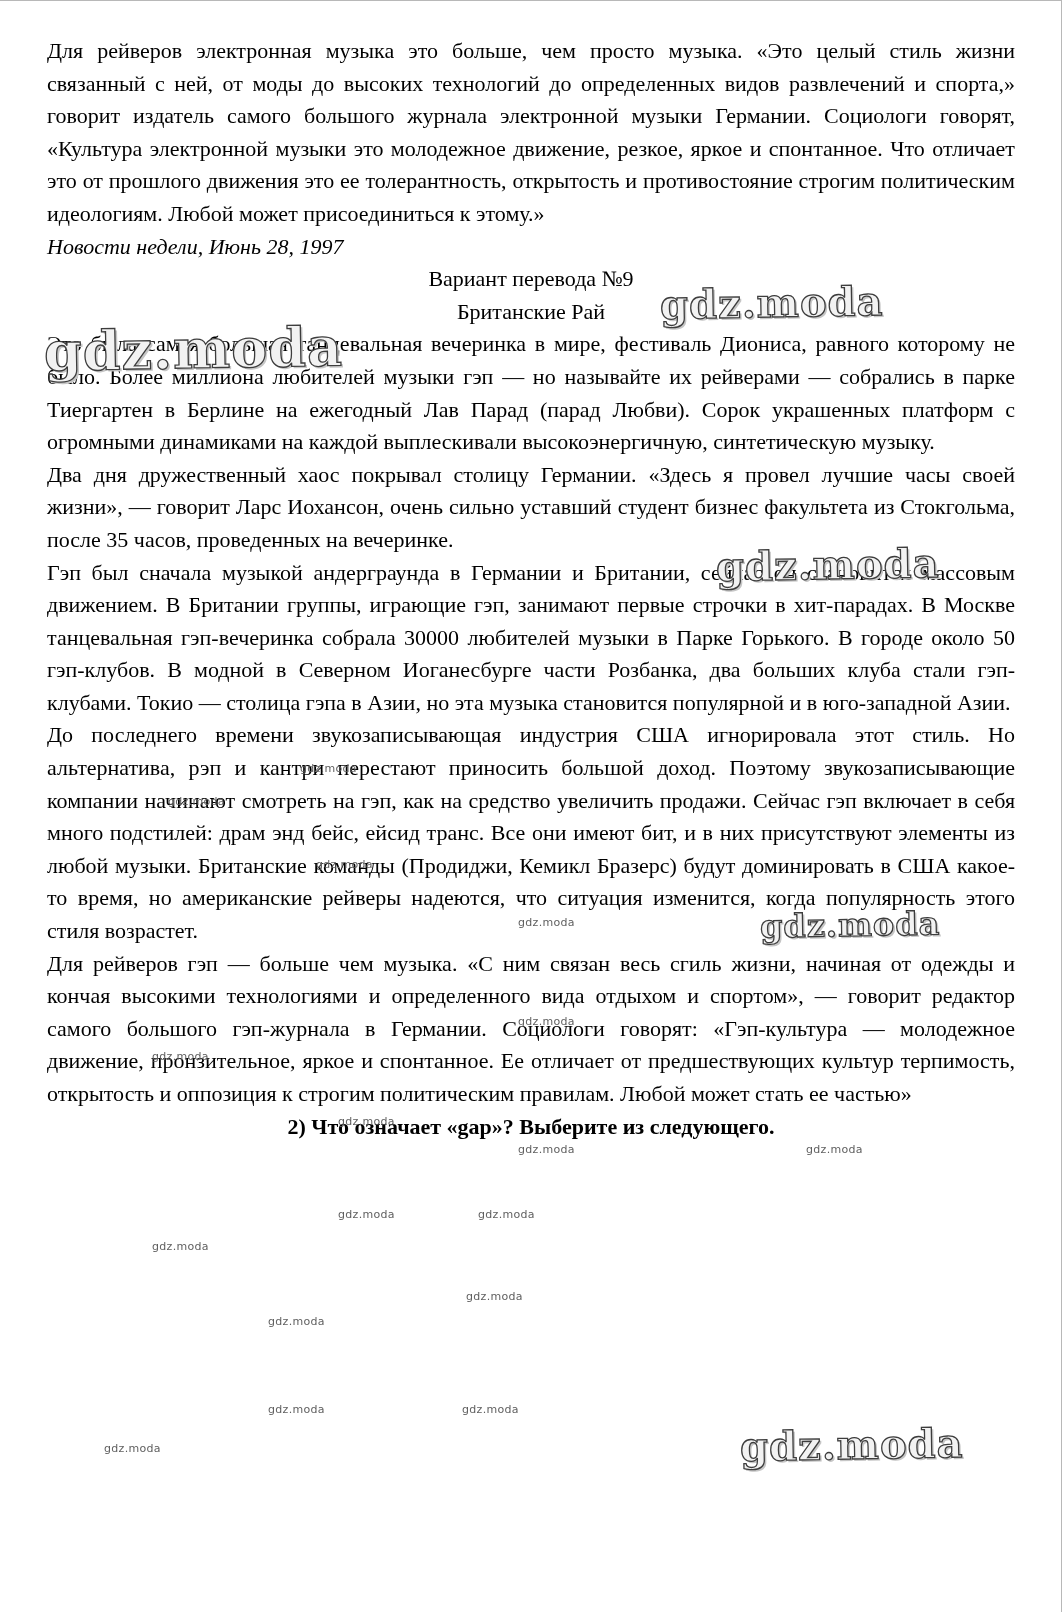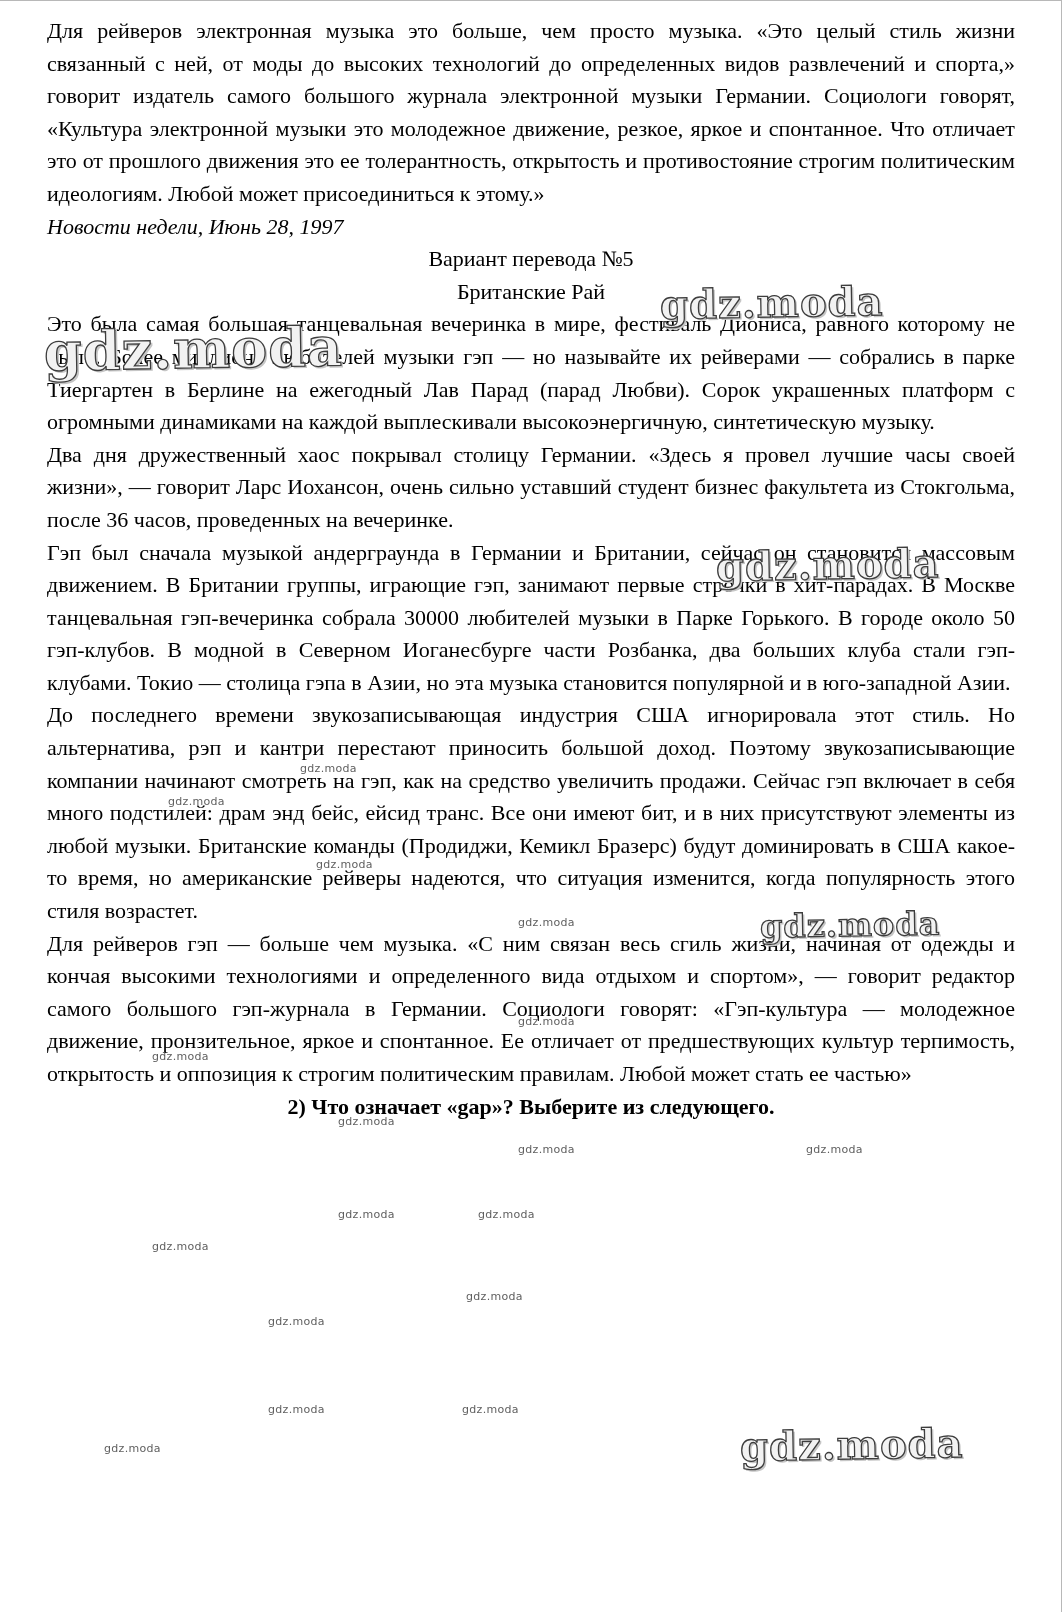--- a/index.html
+++ b/index.html
@@ -7,21 +7,21 @@
     width: 1062px; height: 1612px;
     background: #ffffff;
     position: relative;
     overflow: hidden;
     font-family: "Liberation Serif", "DejaVu Serif", serif;
   }
   .page {
     position: absolute;
     inset: 0;
     box-sizing: border-box;
-    padding: 14px 46px 0 47px;
+    padding: 34px 46px 0 47px;
     color: #000000;
     font-size: 22px;
     line-height: 32.6px;
     border-top: 1px solid #b8b8b8;
     border-right: 1px solid #b8b8b8;
   }
   p { margin: 0; text-align: justify; }
   p.byline { text-align: left; font-style: italic; }
   p.center { text-align: center; }
   p.question { font-weight: 700; text-align: center; }
@@ -54,24 +54,24 @@
     pointer-events: none;
   }
 </style>
 </head>
 <body>
 
 <div class="page">
 
   <p>Для рейверов электронная музыка это больше, чем просто музыка. «Это целый стиль жизни связанный с ней, от моды до высоких технологий до определенных видов развлечений и спорта,» говорит издатель самого большого журнала электронной музыки Германии. Социологи говорят, «Культура электронной музыки это молодежное движение, резкое, яркое и спонтанное. Что отличает это от прошлого движения это ее толерантность, открытость и противостояние строгим политическим идеологиям. Любой может присоединиться к этому.»</p>
   <p class="byline">Новости недели, Июнь 28, 1997</p>
-  <p class="center">Вариант перевода №5</p>
+  <p class="center">Вариант перевода №9</p>
   <p class="center">Британские Рай</p>
   <p>Это была самая большая танцевальная вечеринка в мире, фестиваль Диониса, равного которому не было. Более миллиона любителей музыки гэп — но называйте их рейверами — собрались в парке Тиергартен в Берлине на ежегодный Лав Парад (парад Любви). Сорок украшенных платформ с огромными динамиками на каждой выплескивали высокоэнергичную, синтетическую музыку.</p>
-  <p>Два дня дружественный хаос покрывал столицу Германии. «Здесь я провел лучшие часы своей жизни», — говорит Ларс Иохансон, очень сильно уставший студент бизнес факультета из Стокгольма, после 36 часов, проведенных на вечеринке.</p>
+  <p>Два дня дружественный хаос покрывал столицу Германии. «Здесь я провел лучшие часы своей жизни», — говорит Ларс Иохансон, очень сильно уставший студент бизнес факультета из Стокгольма, после 35 часов, проведенных на вечеринке.</p>
   <p>Гэп был сначала музыкой андерграунда в Германии и Британии, сейчас он становится массовым движением. В Британии группы, играющие гэп, занимают первые строчки в хит-парадах. В Москве танцевальная гэп-вечеринка собрала 30000 любителей музыки в Парке Горького. В городе около 50 гэп-клубов. В модной в Северном Иоганесбурге части Розбанка, два больших клуба стали гэп-клубами. Токио — столица гэпа в Азии, но эта музыка становится популярной и в юго-западной Азии.</p>
   <p>До последнего времени звукозаписывающая индустрия США игнорировала этот стиль. Но альтернатива, рэп и кантри перестают приносить большой доход. Поэтому звукозаписывающие компании начинают смотреть на гэп, как на средство увеличить продажи. Сейчас гэп включает в себя много подстилей: драм энд бейс, ейсид транс. Все они имеют бит, и в них присутствуют элементы из любой музыки. Британские команды (Продиджи, Кемикл Бразерс) будут доминировать в США какое-то время, но американские рейверы надеются, что ситуация изменится, когда популярность этого стиля возрастет.</p>
   <p>Для рейверов гэп — больше чем музыка. «С ним связан весь сгиль жизни, начиная от одежды и кончая высокими технологиями и определенного вида отдыхом и спортом», — говорит редактор самого большого гэп-журнала в Германии. Социологи говорят: «Гэп-культура — молодежное движение, пронзительное, яркое и спонтанное. Ее отличает от предшествующих культур терпимость, открытость и оппозиция к строгим политическим правилам. Любой может стать ее частью»</p>
   <p class="question">2) Что означает «gap»? Выберите из следующего.</p>
 
   <span class="wm wm-lg" style="left:660px; top:286px;">gdz.moda</span>
   <span class="wm wm-xl" style="left:44px;  top:332px;">gdz.moda</span>
   <span class="wm wm-lg" style="left:716px; top:548px;">gdz.moda</span>
   <span class="wm wm-md" style="left:760px; top:908px;">gdz.moda</span>
   <span class="wm wm-lg" style="left:740px; top:1428px;">gdz.moda</span>

